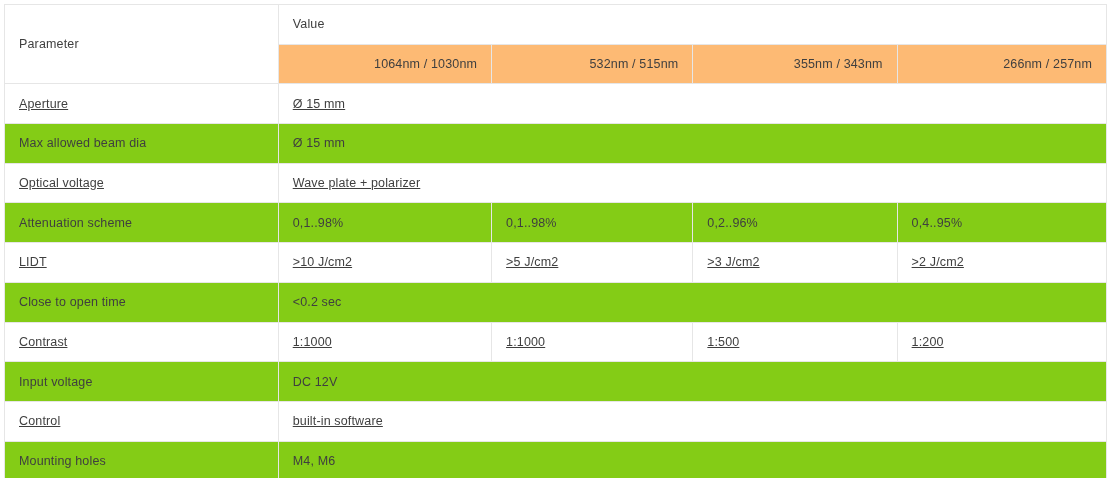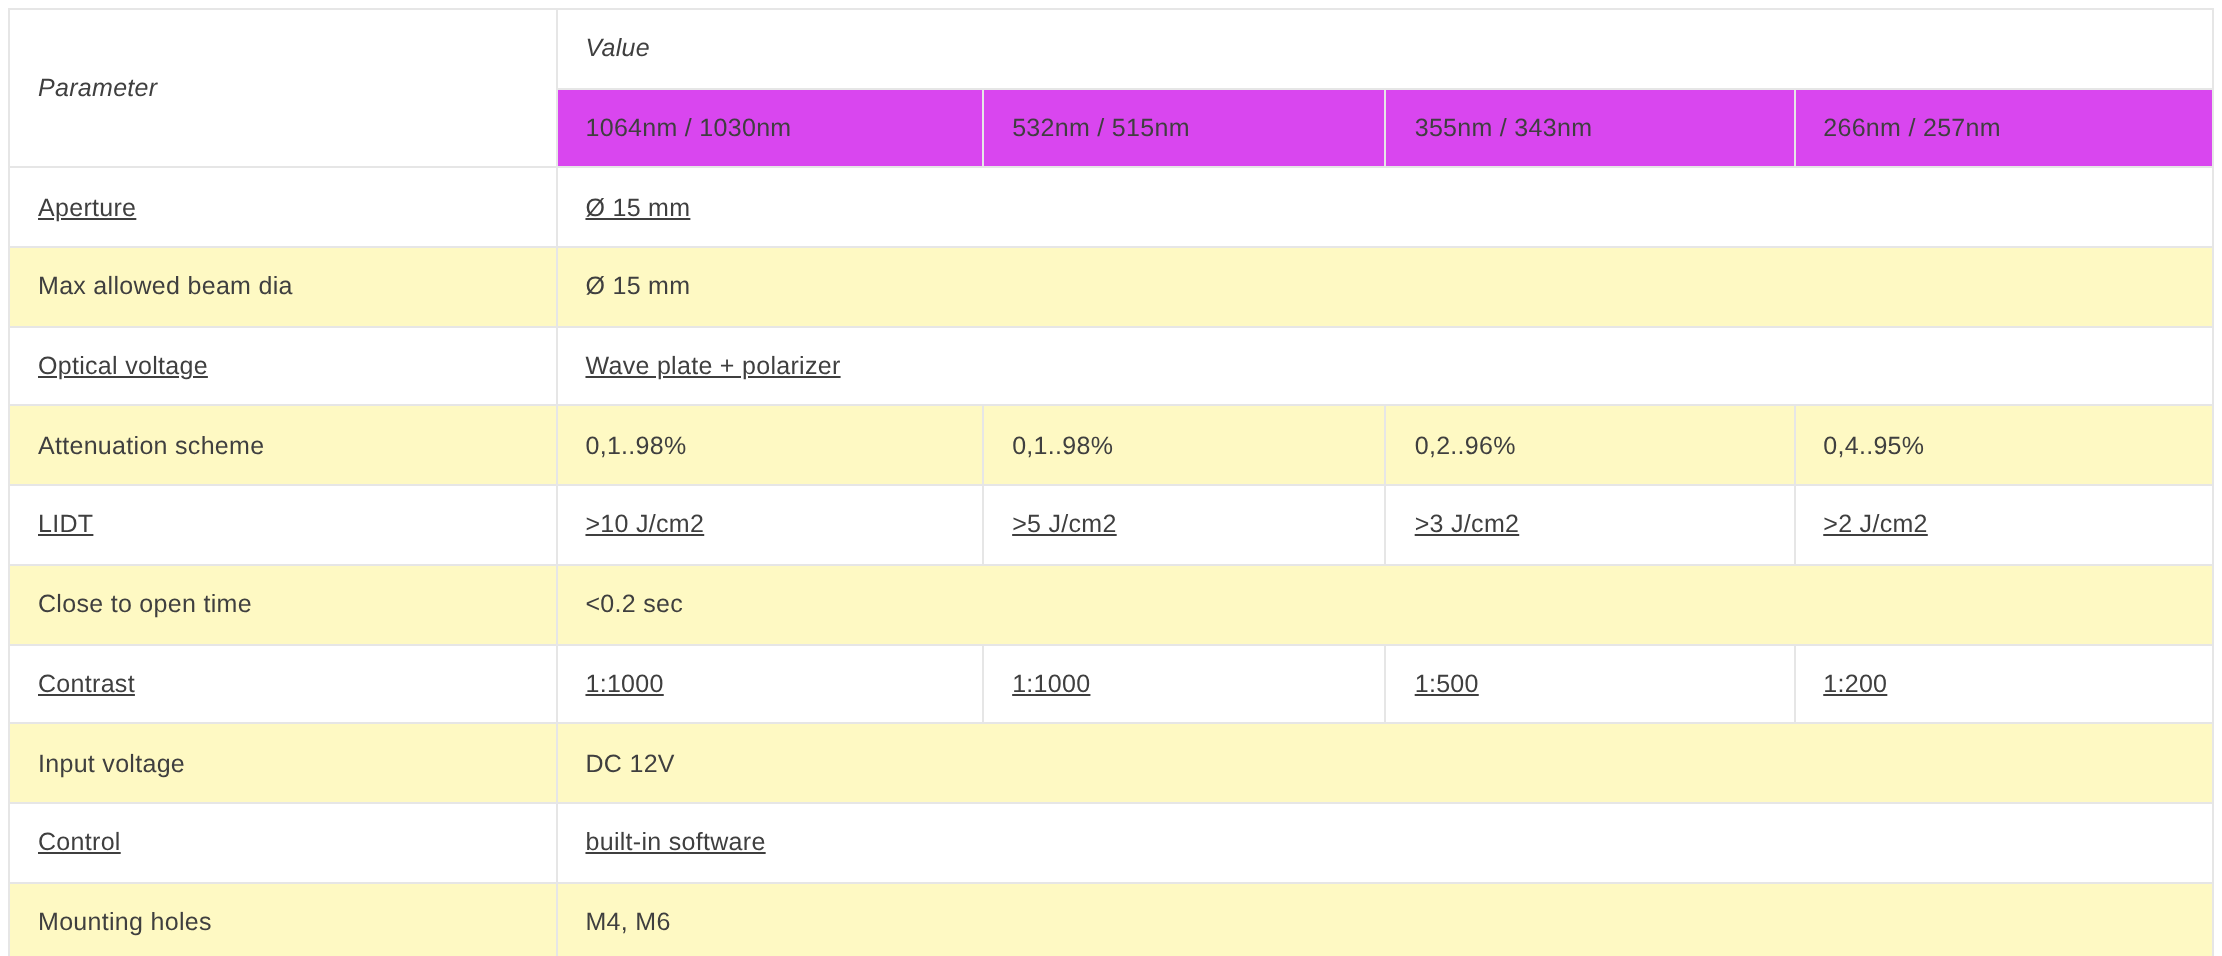--- a/index.html
+++ b/index.html
@@ -31,32 +31,32 @@
     color: #3f3f3f;
     overflow: hidden;
     white-space: nowrap;
   }
   .col-param { width: 272px; }
   .col-v1 { width: 212px; }
   .col-v2 { width: 200px; }
   .col-v3 { width: 203px; }
   .col-v4 { width: 208px; }
   tr.shaded td {
-    background: #fef9c3;
+    background: #84cc16;
   }
   tr.plain td {
     background: #ffffff;
     text-decoration: underline;
   }
   .hdr-value td {
     background: #ffffff;
-    font-style: italic;
   }
   .subhdr td {
-    background: #d946ef;
+    background: #fdba74;
+    text-align: right;
   }
 </style>
 </head>
 <body>
 
 <table class="spec-table">
   <colgroup>
     <col class="col-param">
     <col class="col-v1">
     <col class="col-v2">

